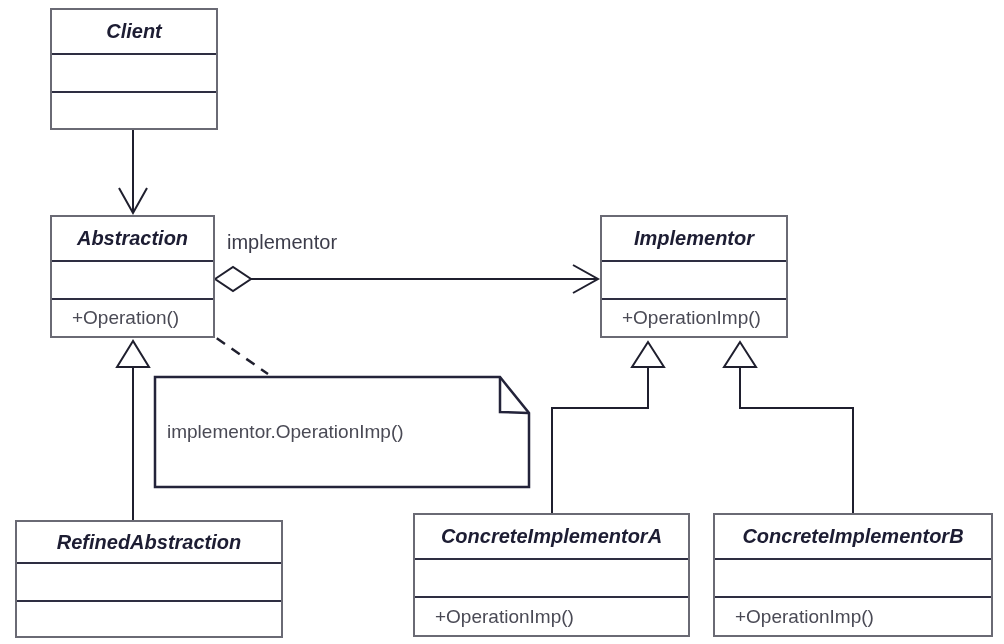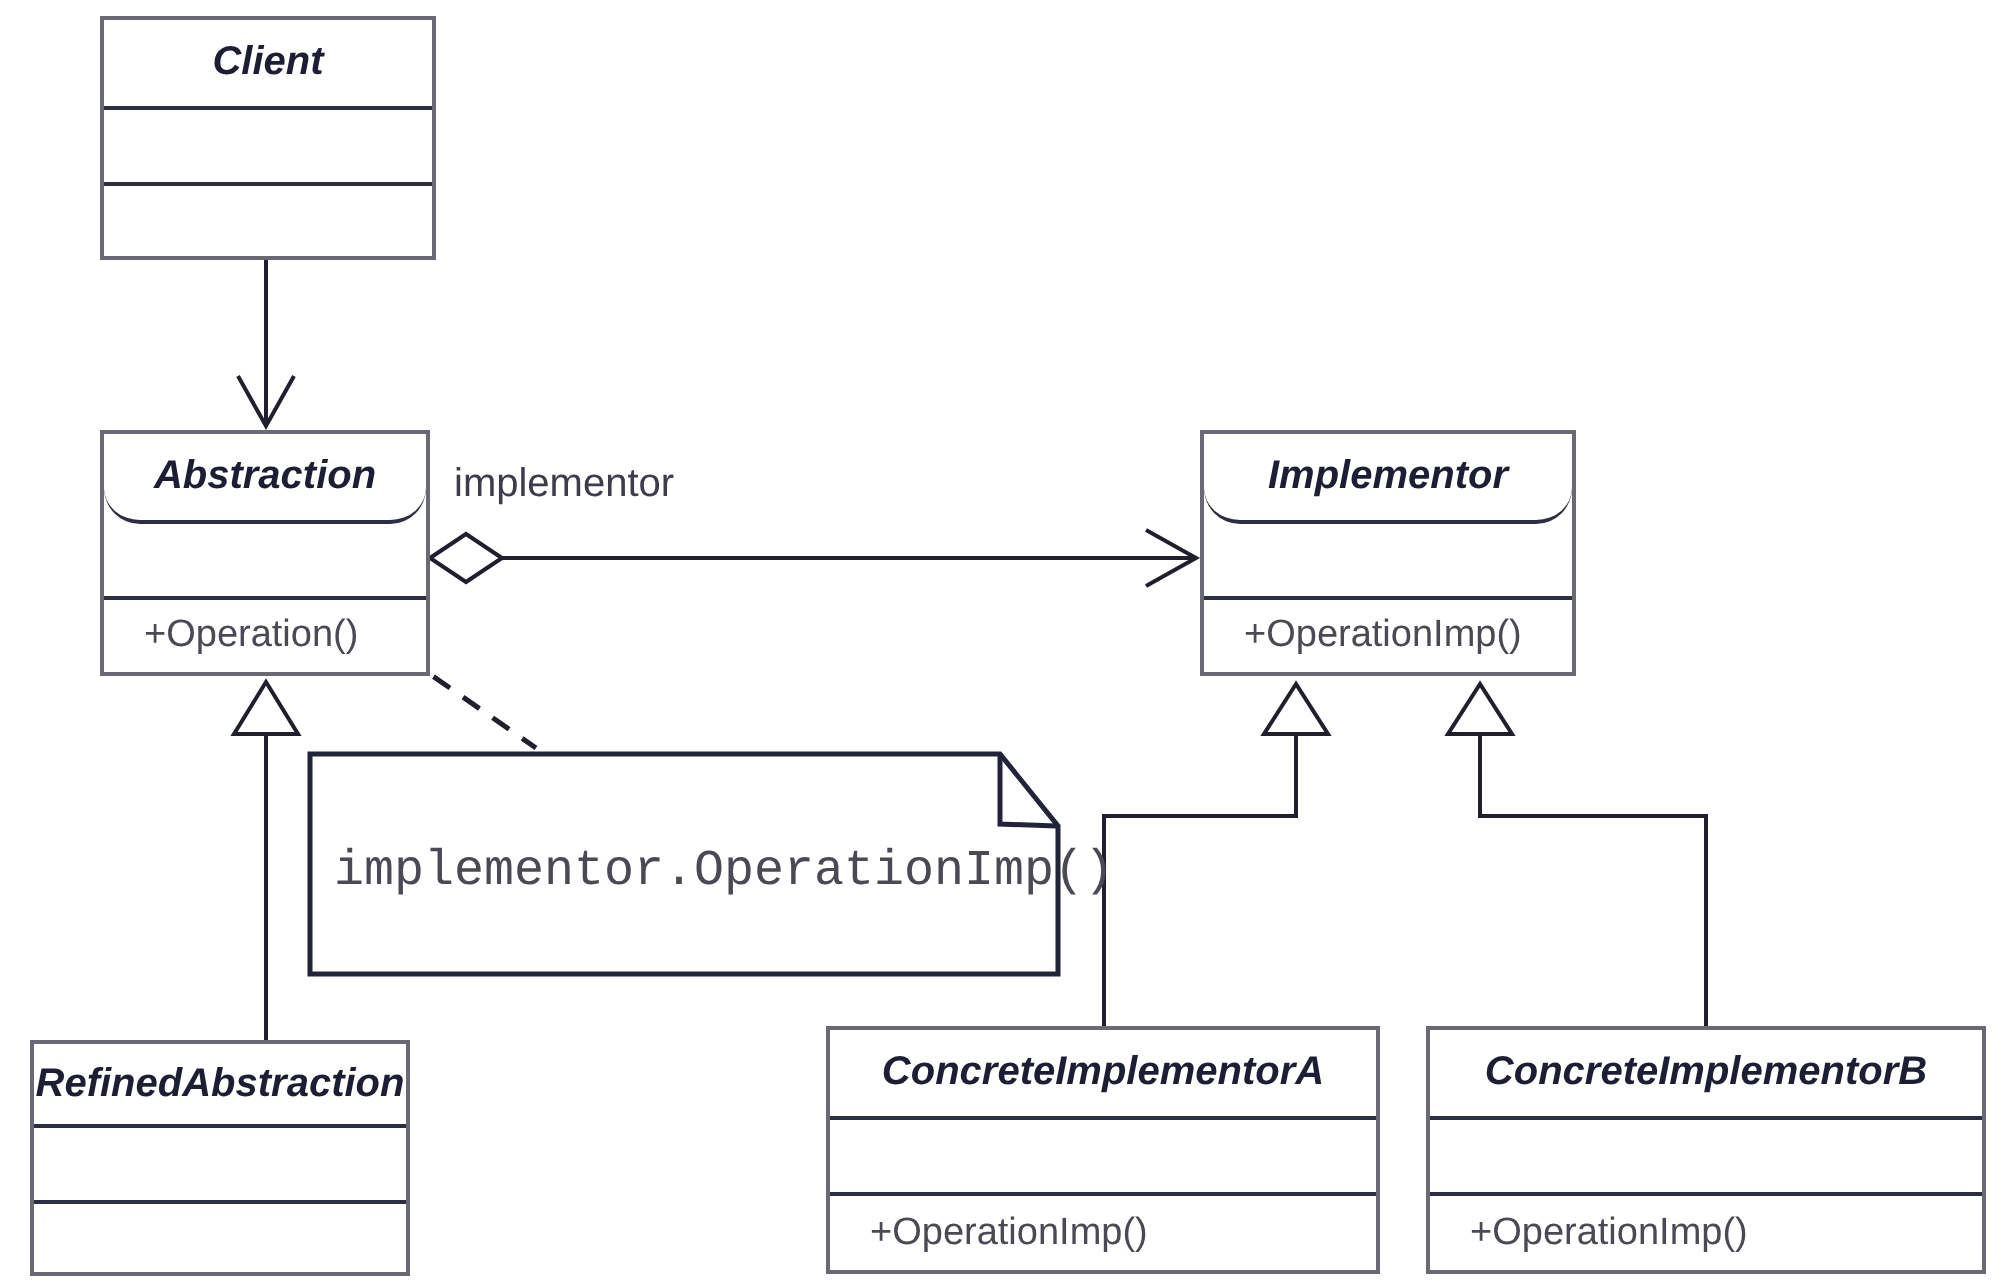--- a/index.html
+++ b/index.html
@@ -39,21 +39,20 @@
     font-size: 20px;
     font-weight: bold;
     color: #1d1d33;
     border-bottom: 2px solid #2e2e42;
     white-space: nowrap;
     overflow: hidden;
     font-style: italic;
   }
   .abstract .uml-title {
     font-style: italic;
-    border-radius: 18px;
   }
   .uml-attrs {
     box-sizing: border-box;
     height: 38px;
     border-bottom: 2px solid #2e2e42;
   }
   .uml-ops {
     box-sizing: border-box;
     flex: 1;
     display: flex;
@@ -67,30 +66,29 @@
   .edge-label {
     position: absolute;
     z-index: 2;
     font-size: 20px;
     color: #3c3c4a;
     white-space: nowrap;
   }
   .note-text {
     position: absolute;
     z-index: 2;
-    font-size: 25px;
+    font-size: 19px;
     color: #4a4a55;
     white-space: nowrap;
-    font-family: Liberation Mono, monospace;
   }
   
   #client    { left: 50px;  top: 8px;   width: 168px; height: 122px; }
   #abstraction { left: 50px;  top: 215px; width: 165px; height: 123px; }
   #implementor { left: 600px; top: 215px; width: 188px; height: 123px; }
-  #refined   { left: 15px;  top: 520px; width: 190px; height: 118px; }
+  #refined   { left: 15px;  top: 520px; width: 268px; height: 118px; }
   #concA     { left: 413px; top: 513px; width: 277px; height: 124px; }
   #concB     { left: 713px; top: 513px; width: 280px; height: 124px; }
   #refined .uml-title { height: 42px; }
 </style>
 </head>
 <body>
 
 <div class="stage">
 
   <svg class="wires" width="1004" height="644" viewBox="0 0 1004 644">

